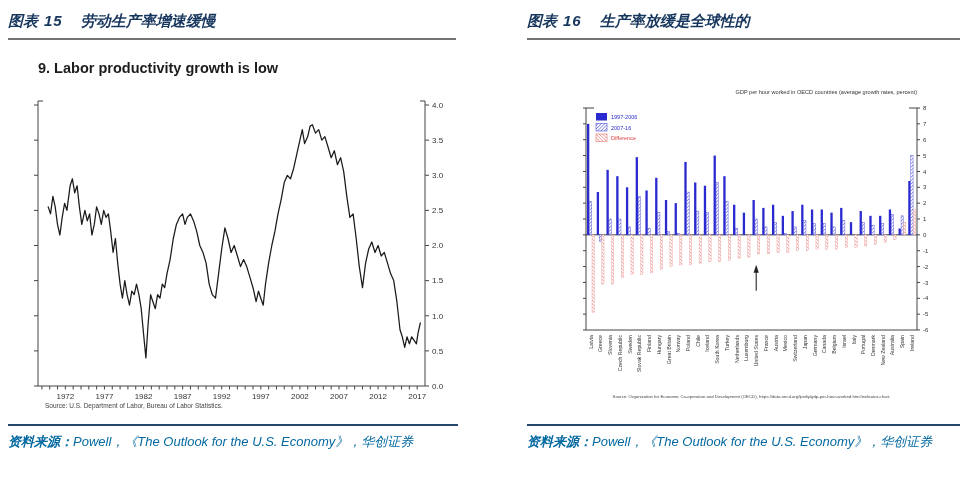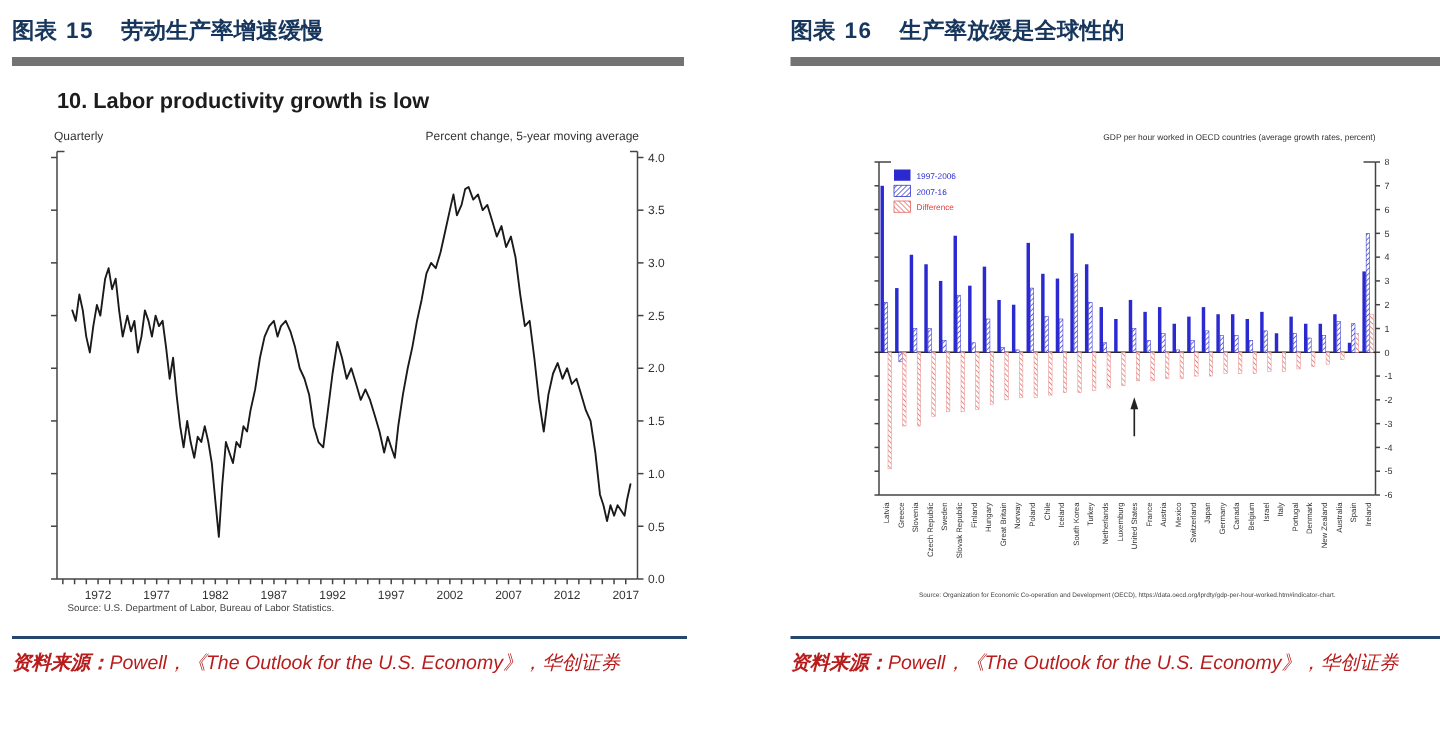--- a/index.html
+++ b/index.html
@@ -2,51 +2,47 @@
 <html><head>
 <meta charset="utf-8">
 <style>
   html,body{margin:0;padding:0;background:#fff;}
   .page{position:relative;width:960px;height:487px;background:#ffffff;
         font-family:"Liberation Sans",sans-serif;overflow:hidden;}
   .panel{position:absolute;top:0;width:480px;height:487px;}
   .panel.left{left:0;}
   .panel.right{left:480px;margin-left:39px;}
   .panel-header{position:absolute;top:6px;left:8px;width:448px;height:32px;
-                border-bottom:6px solid #737373;color:#17365d;font-weight:bold;
-                font-size:15px;line-height:30px;white-space:nowrap;}
+                border-bottom:2px solid #737373;color:#17365d;font-weight:bold;
+                font-size:15px;line-height:30px;white-space:nowrap;font-style:italic;}
   .panel-header .fig-label{margin-right:6px;}
   .panel-header .fig-num{margin-right:18px;letter-spacing:1px;}
   .chart-title{position:absolute;font-size:14.5px;font-weight:bold;color:#1c1c1c;white-space:nowrap;}
   .axis-caption-row{position:absolute;display:flex;justify-content:space-between;
                     font-size:8px;color:#333;}
   .chart-subtitle{position:absolute;font-size:5.6px;color:#333;text-align:right;}
   .chart-source{position:absolute;color:#444;white-space:nowrap;}
   .caption{position:absolute;left:8px;width:450px;border-top:2px solid #24476e;
-           padding-top:6px;color:#b91c1c;font-size:13px;font-style:italic;
+           padding-top:6px;color:#0369a1;font-size:13px;font-style:italic;
            line-height:1.55;text-align:justify;}
   .caption .cap-prefix{font-weight:bold;}
   svg{position:absolute;overflow:visible;}
   text{font-family:"Liberation Sans",sans-serif;}
 </style>
 </head>
 <body>
 
 <div class="page">
 
   <section class="panel left">
     <div class="panel-header">
       <span class="fig-label">图表</span><span class="fig-num">15</span><span class="fig-title">劳动生产率增速缓慢</span>
     </div>
 
-    <div class="chart-title" style="left:38px;top:60px;">10.  Labor productivity growth is low</div>
-    <div class="axis-caption-row" style="left:36px;top:86px;width:390px;">
-      <span>Quarterly</span>
-      <span>Percent change, 5-year moving average</span>
-    </div>
+    <div class="chart-title" style="left:38px;top:60px;">9.  Labor productivity growth is low</div>
 
     <svg style="left:30px;top:100px;" width="428" height="302">
         <g>
           <line x1="8" y1="1" x2="8" y2="286" stroke="#444" stroke-width="1"></line>
           <line x1="395" y1="1" x2="395" y2="286" stroke="#444" stroke-width="1"></line>
           <line x1="8" y1="286" x2="395" y2="286" stroke="#444" stroke-width="1"></line>
           <line x1="8" y1="1" x2="13" y2="1" stroke="#444" stroke-width="1"></line>
           <line x1="390" y1="1" x2="395" y2="1" stroke="#444" stroke-width="1"></line>
           <line x1="4" y1="286" x2="8" y2="286" stroke="#444" stroke-width="1"></line>
           <line x1="395" y1="286" x2="399" y2="286" stroke="#444" stroke-width="1"></line>

